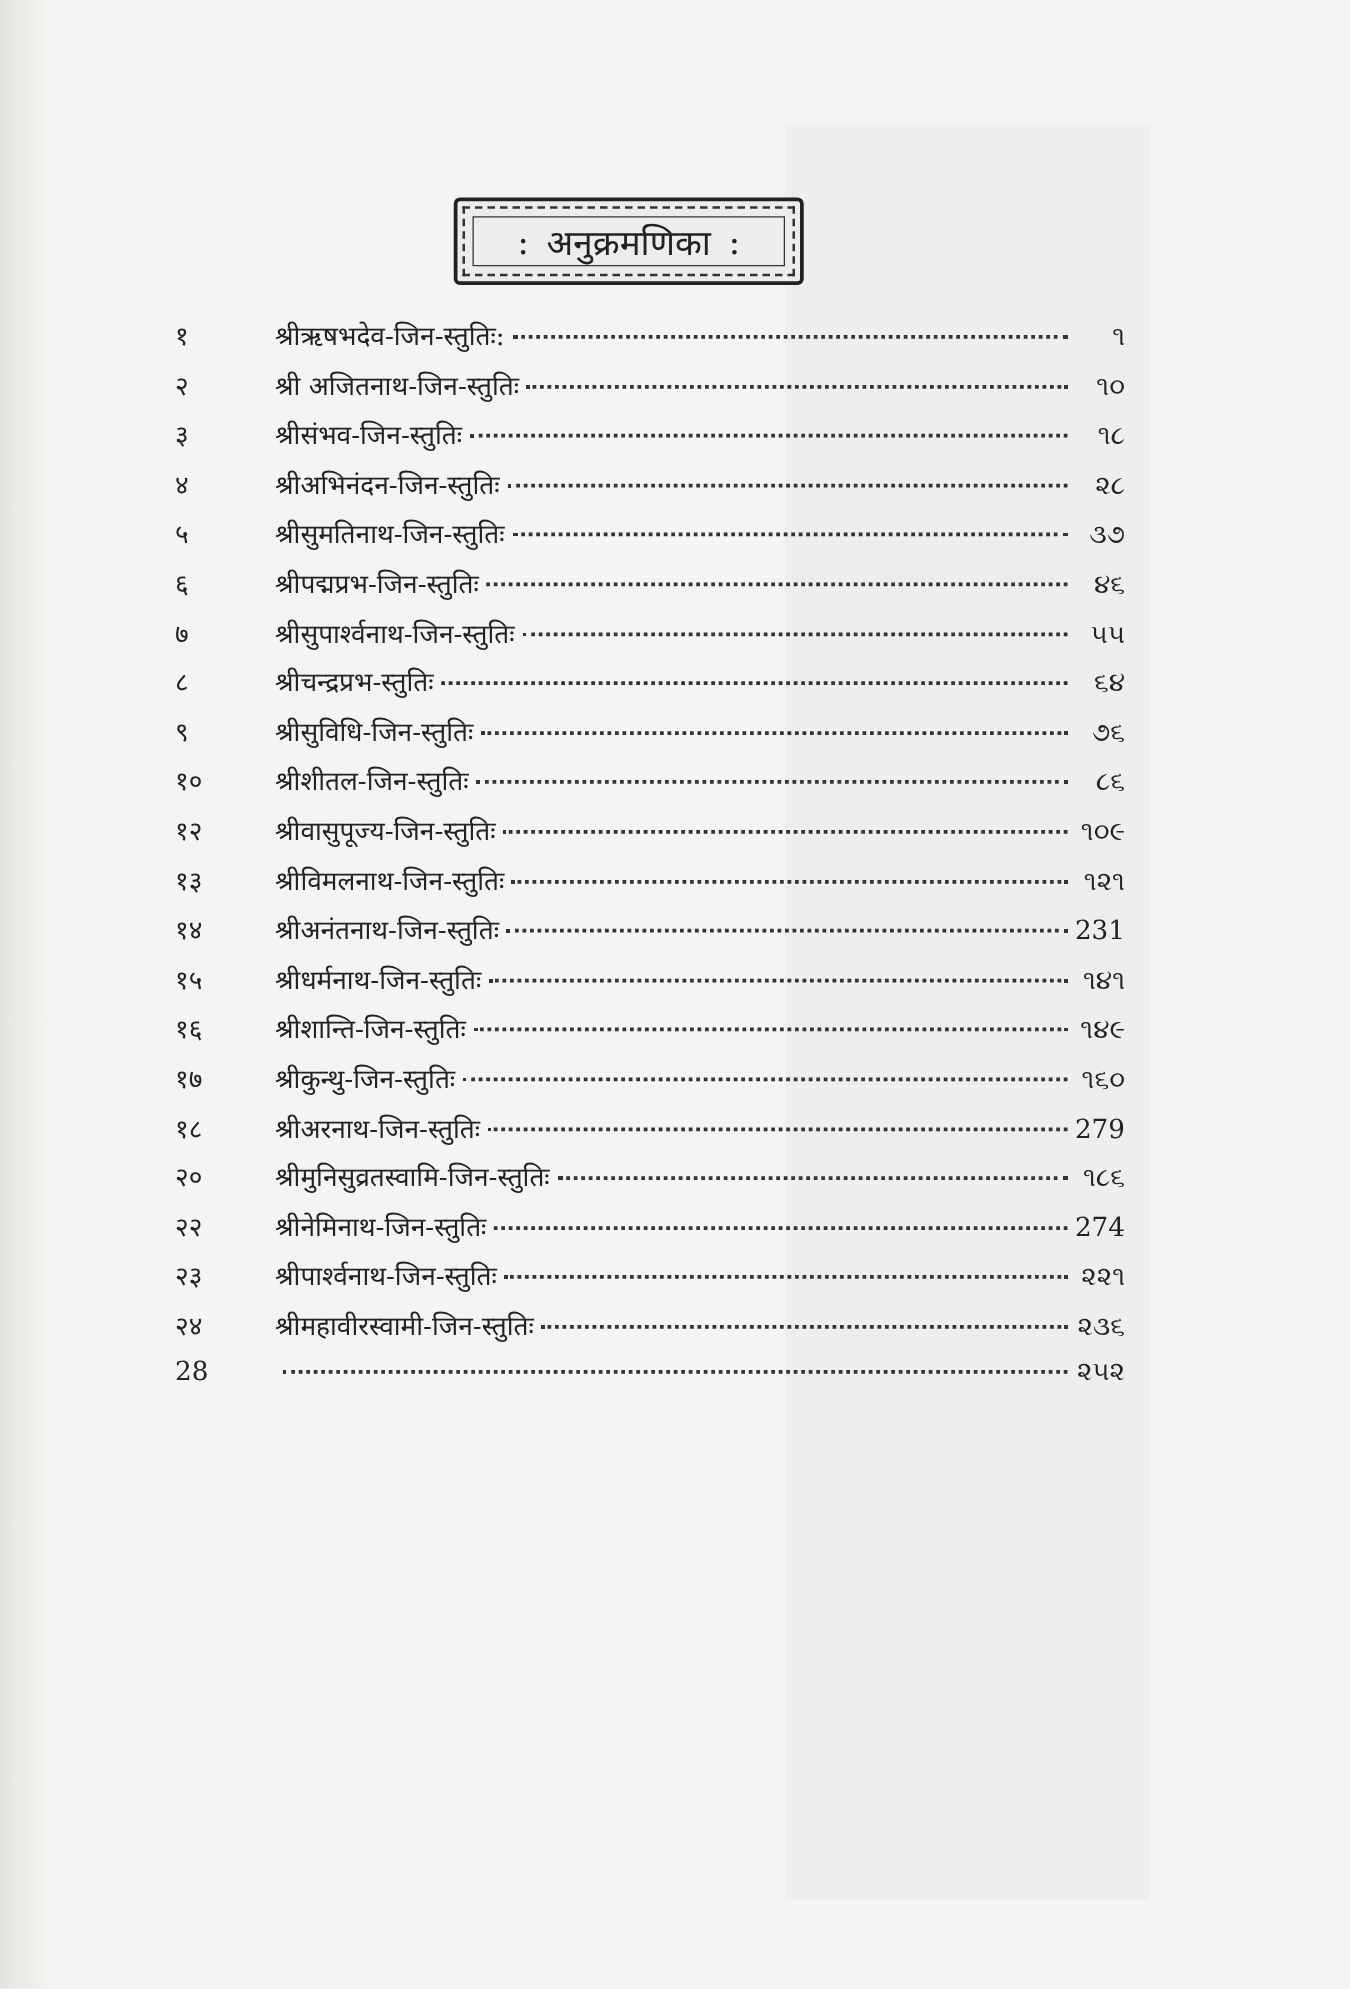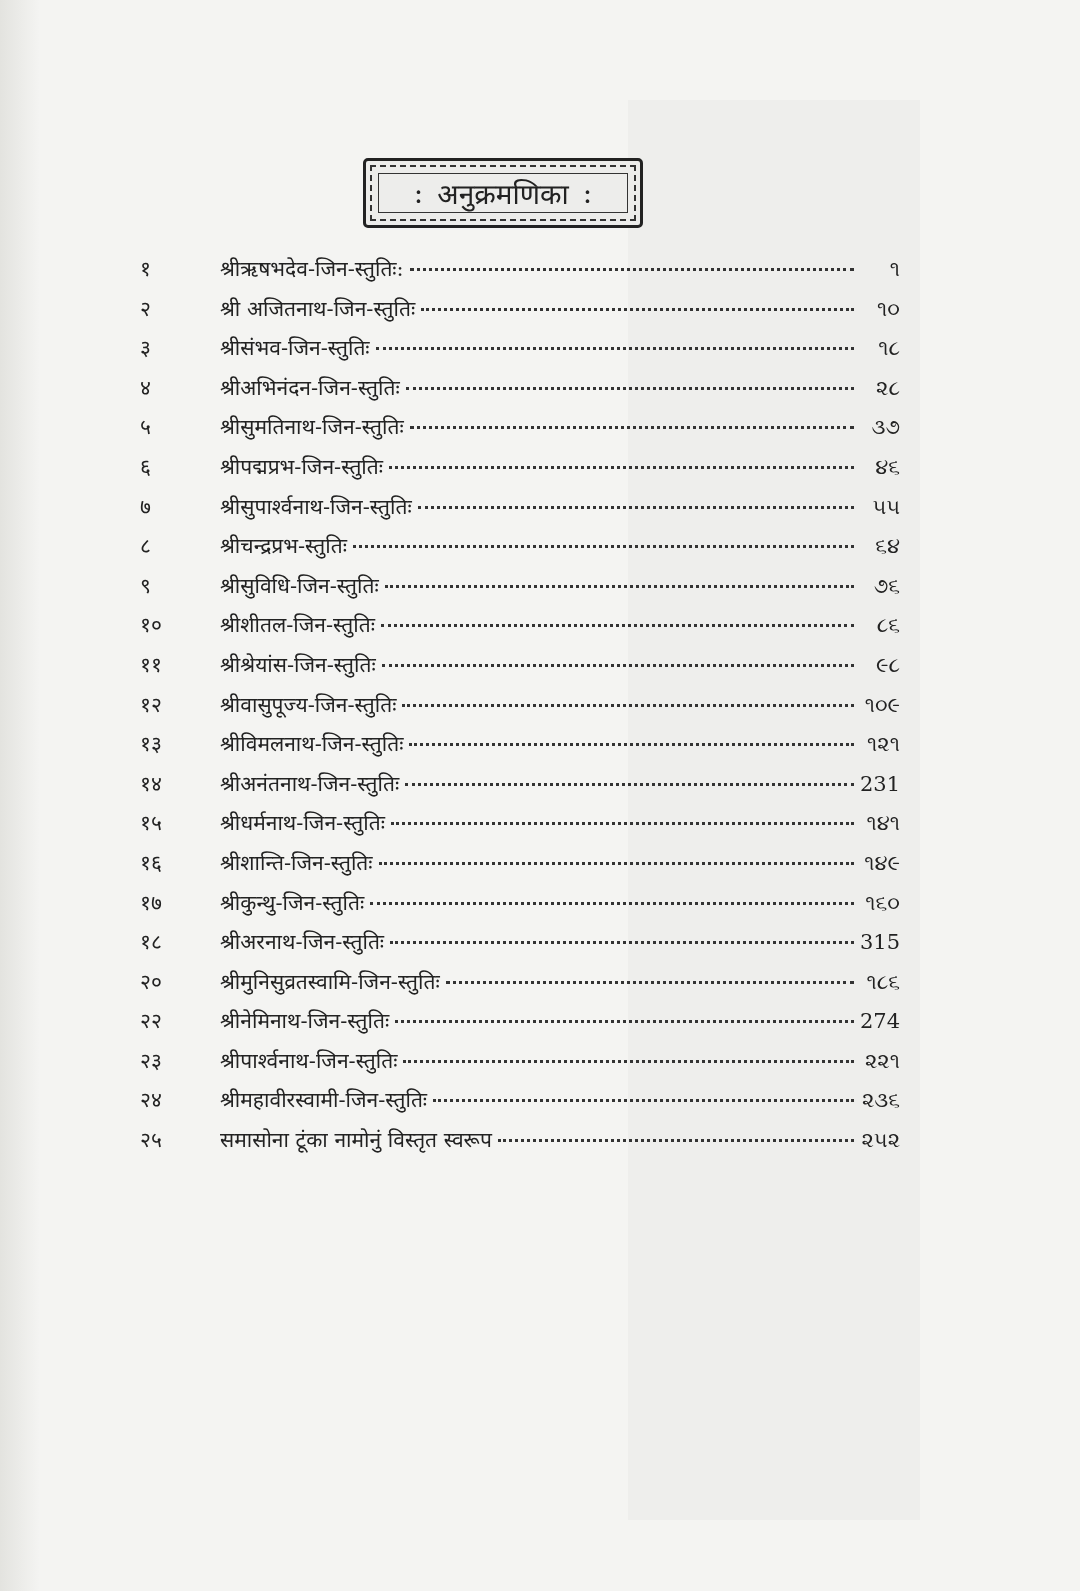--- a/index.html
+++ b/index.html
@@ -114,26 +114,20 @@
       <span class="dots"></span>
       <span class="page">૭૬</span>
     </div>
     <div class="row">
       <span class="num">१०</span>
       <span class="label">श्रीशीतल-जिन-स्तुतिः</span>
       <span class="dots"></span>
       <span class="page">૮૬</span>
     </div>
     <div class="row">
-      <span class="num">११</span>
-      <span class="label">श्रीश्रेयांस-जिन-स्तुतिः</span>
-      <span class="dots"></span>
-      <span class="page">૯૮</span>
-    </div>
-    <div class="row">
       <span class="num">१२</span>
       <span class="label">श्रीवासुपूज्य-जिन-स्तुतिः</span>
       <span class="dots"></span>
       <span class="page">૧૦૯</span>
     </div>
     <div class="row">
       <span class="num">१३</span>
       <span class="label">श्रीविमलनाथ-जिन-स्तुतिः</span>
       <span class="dots"></span>
       <span class="page">૧૨૧</span>
@@ -159,21 +153,21 @@
     <div class="row">
       <span class="num">१७</span>
       <span class="label">श्रीकुन्थु-जिन-स्तुतिः</span>
       <span class="dots"></span>
       <span class="page">૧૬૦</span>
     </div>
     <div class="row">
       <span class="num">१८</span>
       <span class="label">श्रीअरनाथ-जिन-स्तुतिः</span>
       <span class="dots"></span>
-      <span class="page">315</span>
+      <span class="page">279</span>
     </div>
     <div class="row">
       <span class="num">२०</span>
       <span class="label">श्रीमुनिसुव्रतस्वामि-जिन-स्तुतिः</span>
       <span class="dots"></span>
       <span class="page">૧૮૬</span>
     </div>
     <div class="row">
       <span class="num">२२</span>
       <span class="label">श्रीनेमिनाथ-जिन-स्तुतिः</span>
@@ -186,18 +180,17 @@
       <span class="dots"></span>
       <span class="page">૨૨૧</span>
     </div>
     <div class="row">
       <span class="num">२४</span>
       <span class="label">श्रीमहावीरस्वामी-जिन-स्तुतिः</span>
       <span class="dots"></span>
       <span class="page">૨૩૬</span>
     </div>
     <div class="row">
-      <span class="num">२५</span>
-      <span class="label">समासोना टूंका नामोनुं विस्तृत स्वरूप</span>
+      <span class="num">28</span>
       <span class="dots"></span>
       <span class="page">૨૫૨</span>
     </div>
   </div>
 
 </body></html>

